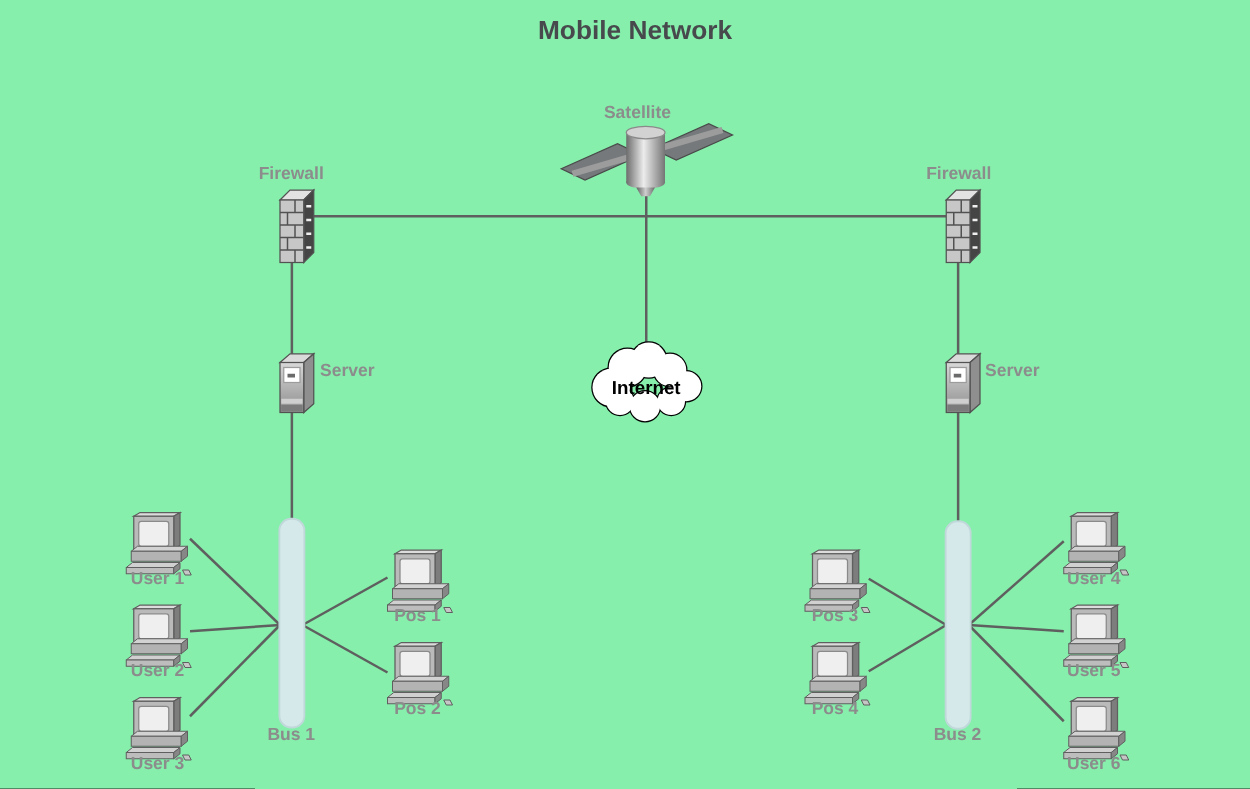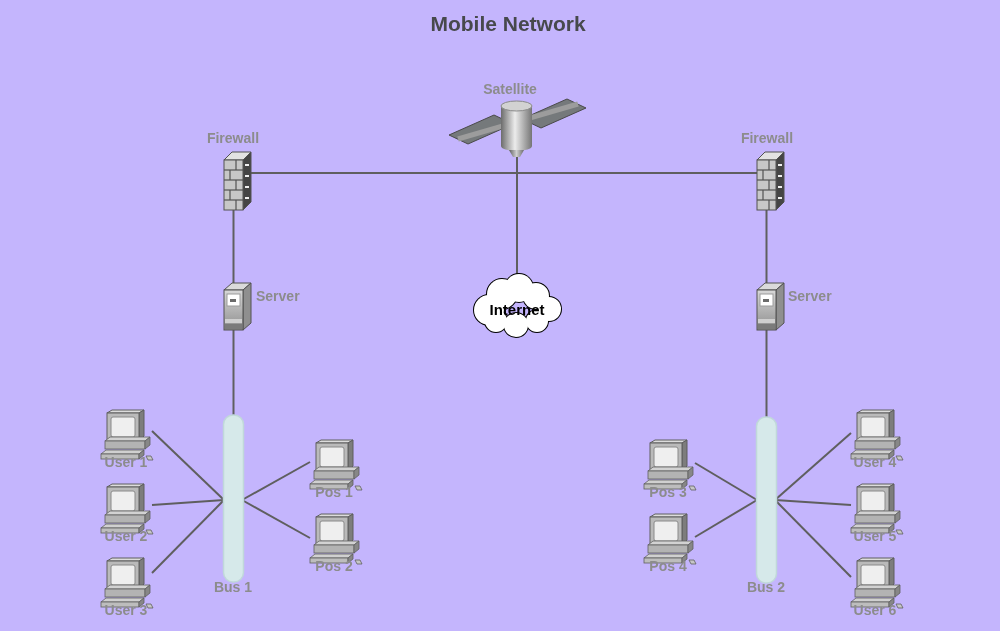--- a/index.html
+++ b/index.html
@@ -1,16 +1,16 @@
 <!DOCTYPE html>
 <html><head>
 <meta charset="utf-8">
 <style>
   html,body{margin:0;padding:0;background:#000;}
-  .stage{position:relative;width:1000px;height:631px;background:#c4b5fd;overflow:hidden;}
+  .stage{position:relative;width:1000px;height:631px;background:#86efac;overflow:hidden;}
   svg{display:block;}
   .lbl{font-family:"Liberation Sans",sans-serif;font-size:14px;font-weight:bold;fill:#8c8c8c;text-anchor:middle;}
   .lbl-start{text-anchor:start;}
   .title-text{font-family:"Liberation Sans",sans-serif;font-size:21px;font-weight:bold;fill:#47494c;text-anchor:middle;}
   .internet-text{font-family:"Liberation Sans",sans-serif;font-size:15px;font-weight:bold;fill:#000;text-anchor:middle;}
   .edge{stroke:#5f5f5f;stroke-width:2;fill:none;}
 </style>
 </head>
 <body>
 

